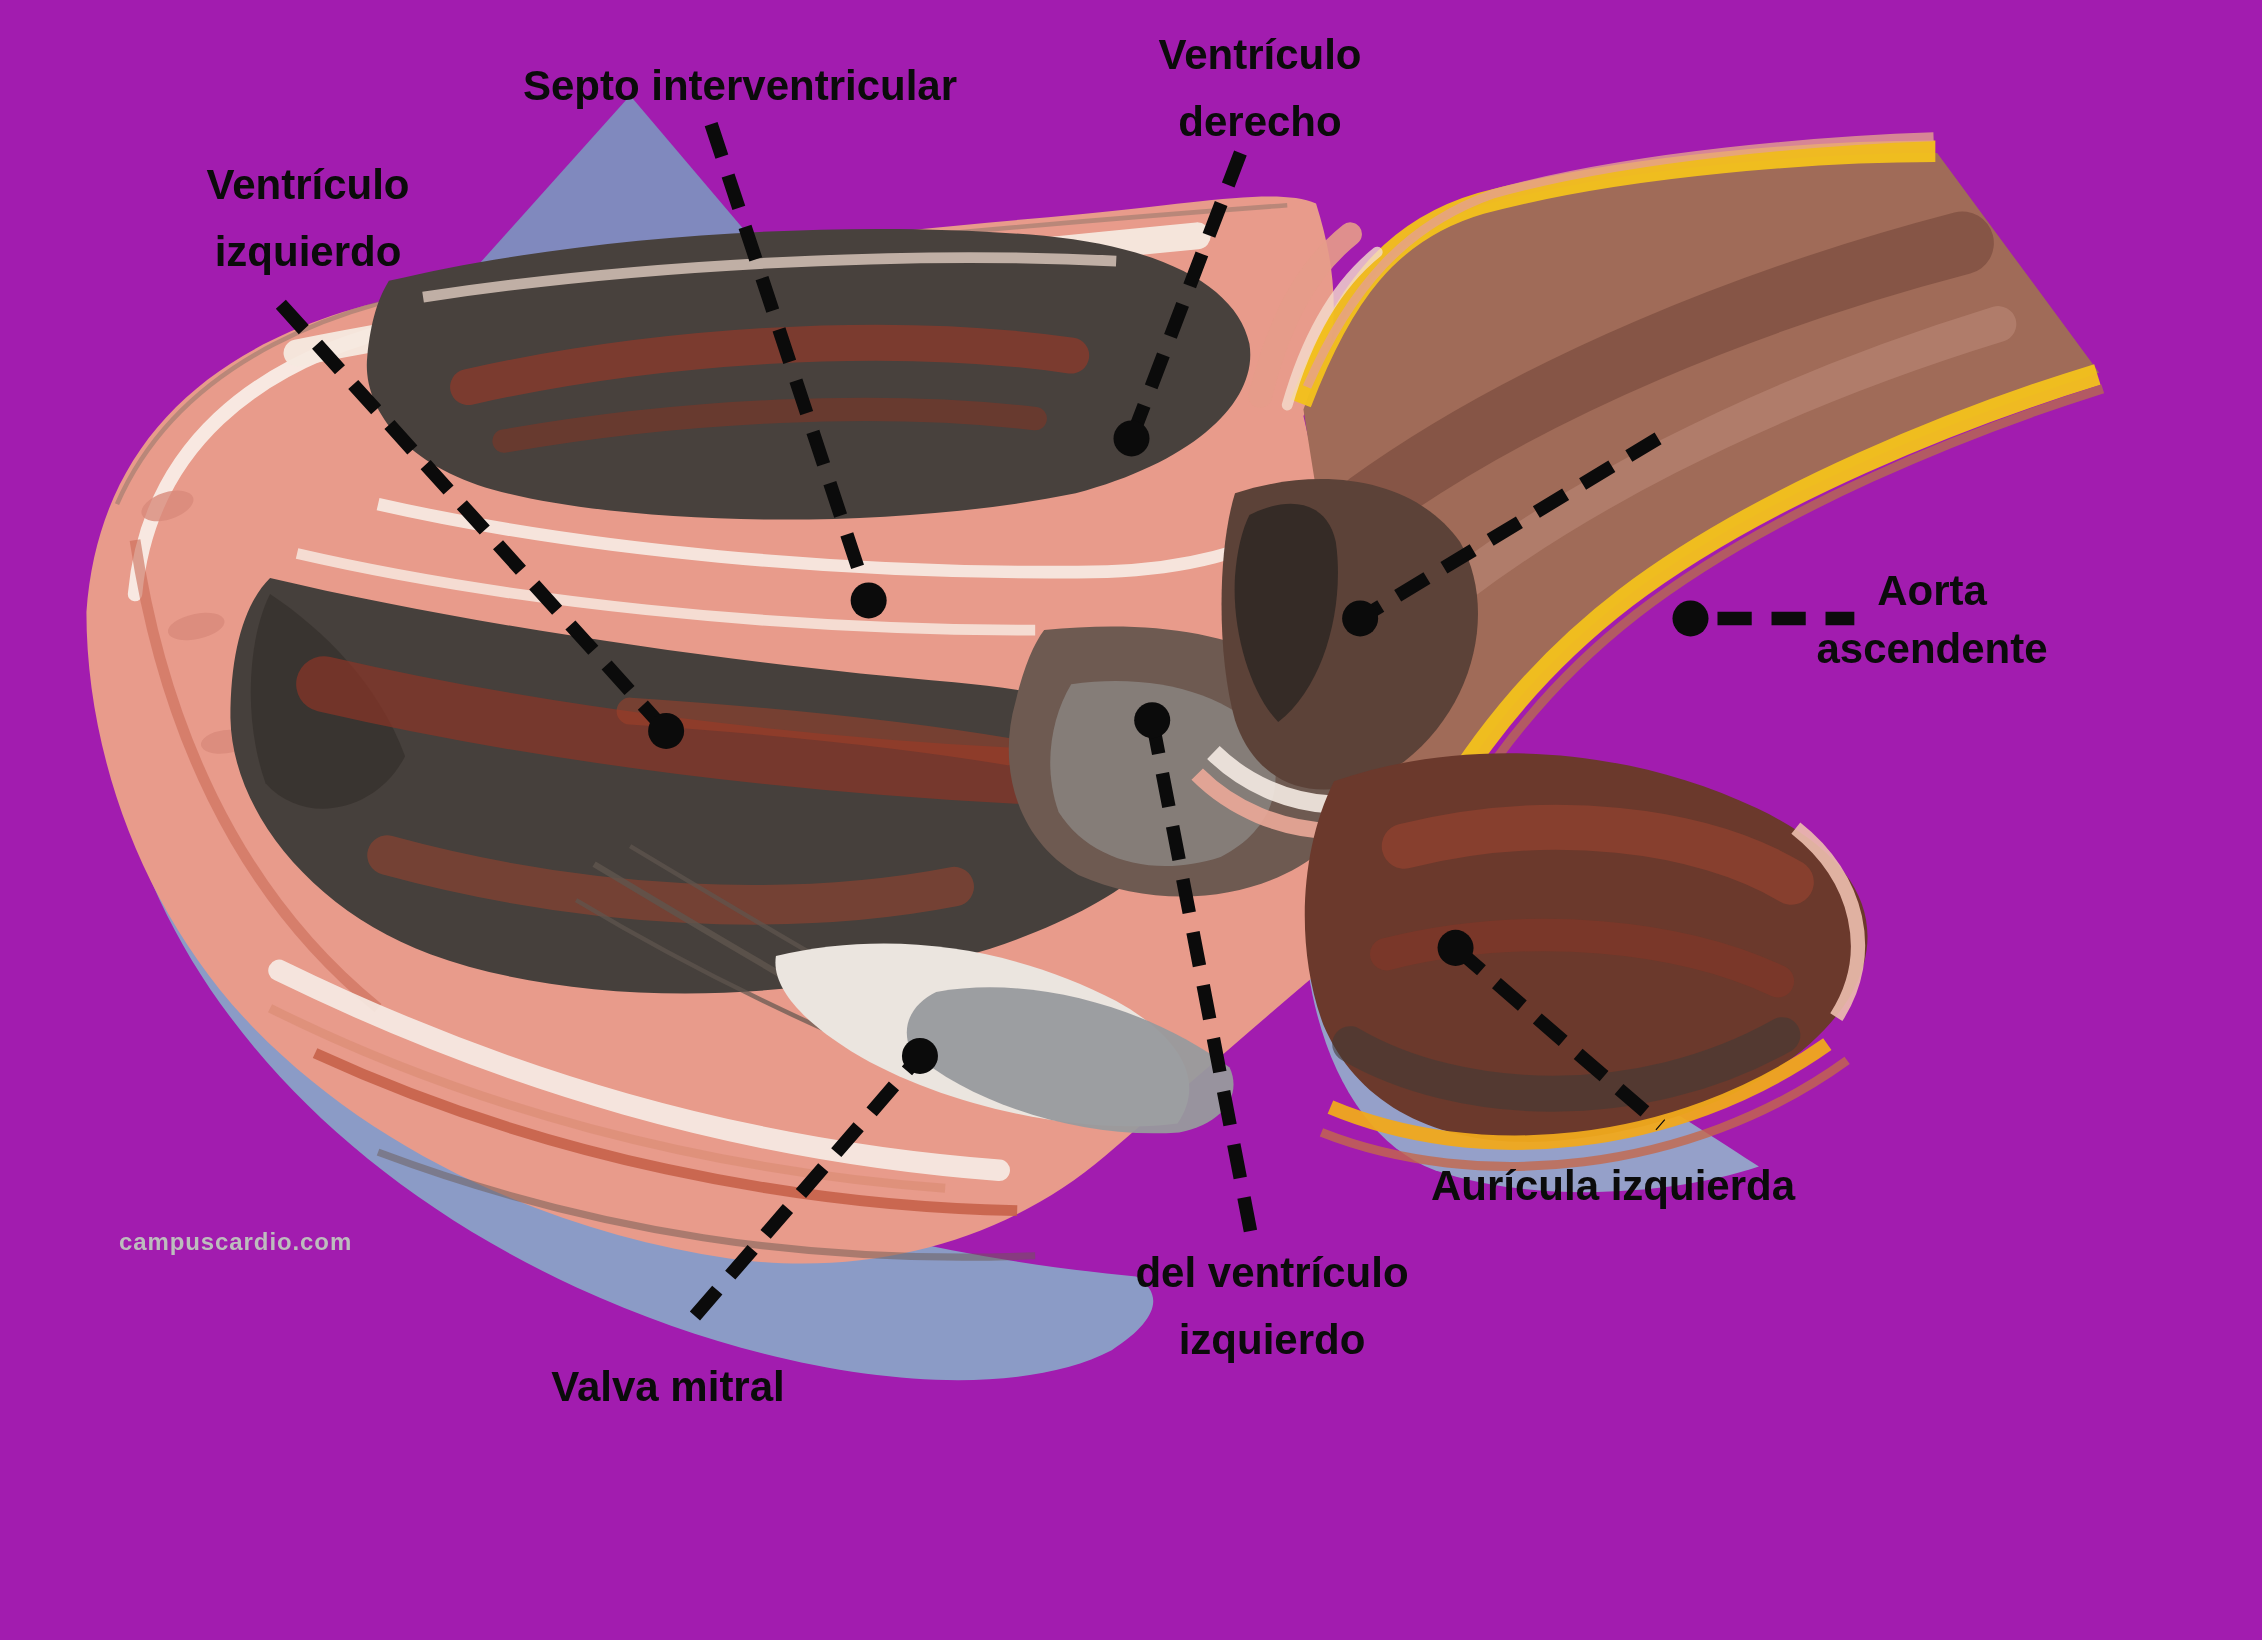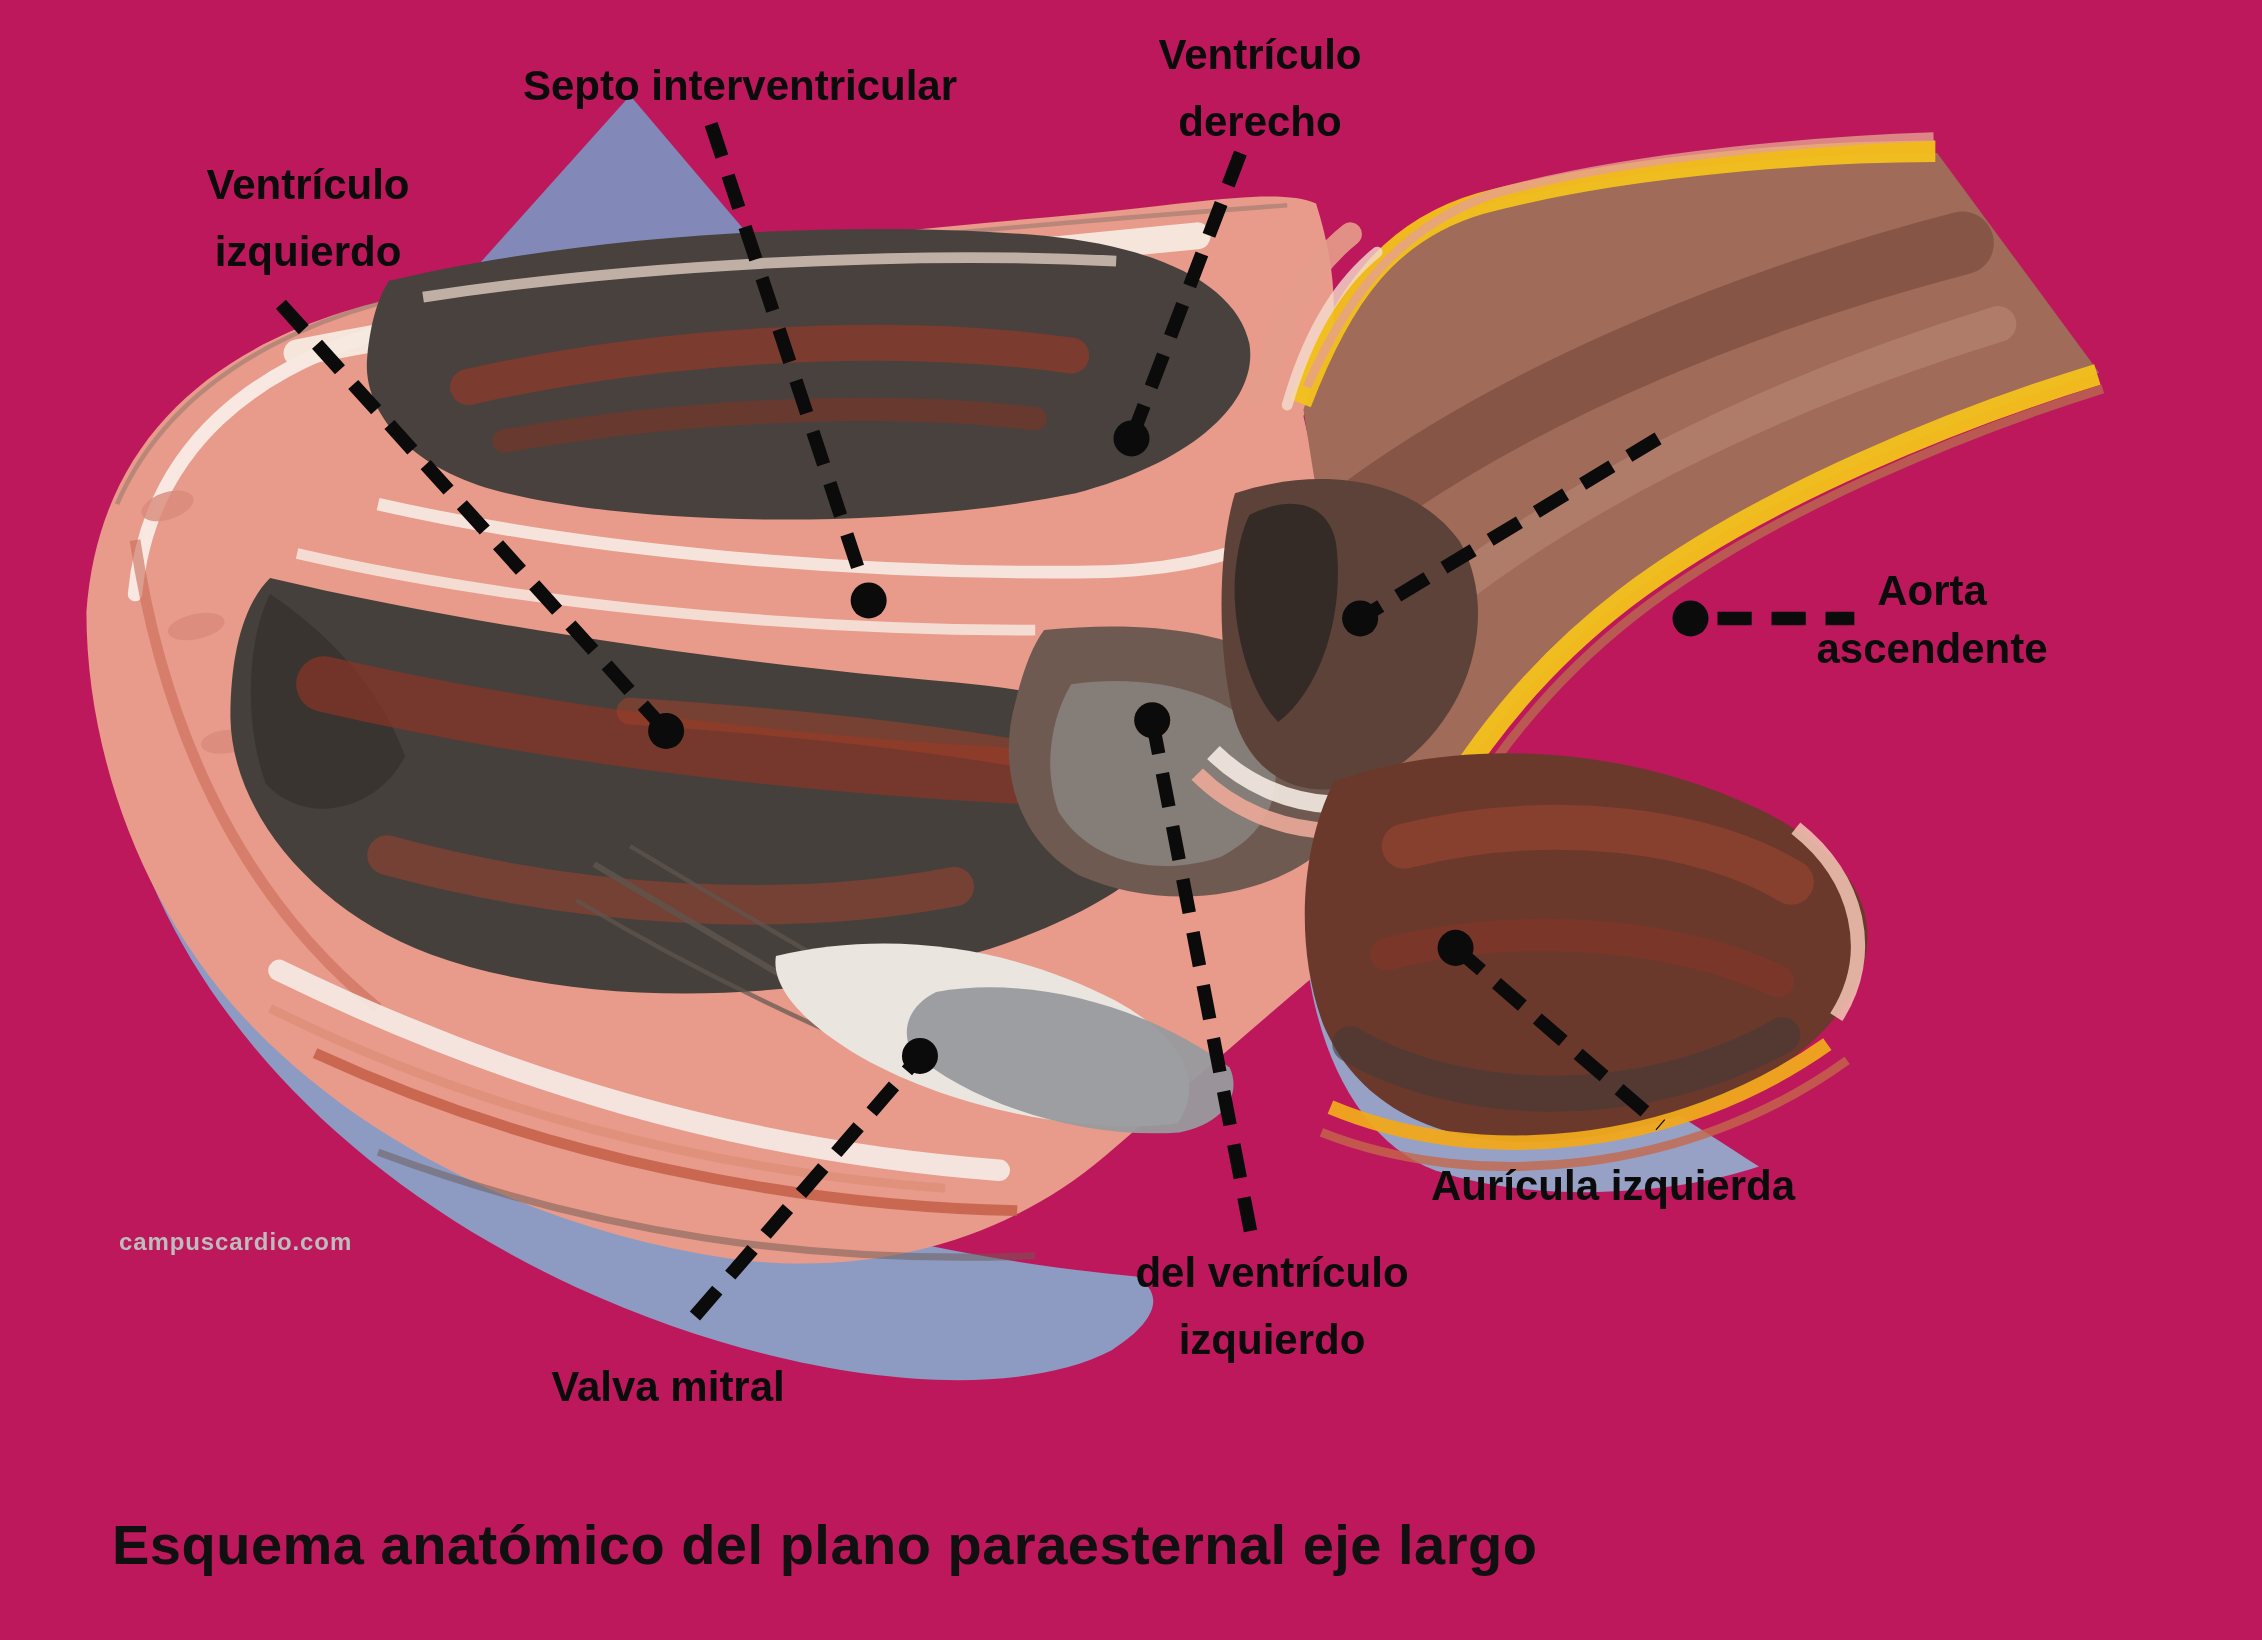--- a/index.html
+++ b/index.html
@@ -1,16 +1,16 @@
 <!DOCTYPE html>
 <html style="font-size:14.4px"><head>
 <meta charset="utf-8">
 <style>
   html,body{margin:0;padding:0;background:#fcfcfc;}
-  .stage{position:relative;width:2263px;height:1641px;background:#be185d;overflow:hidden;
+  .stage{position:relative;width:2263px;height:1641px;background:#a21caf;overflow:hidden;
          font-family:"Liberation Sans",sans-serif;}
   svg.layer{position:absolute;left:0;top:0;}
   .ann{position:absolute;transform:translateX(-50%);text-align:center;font-weight:700;
        font-size:42px;line-height:67px;color:#0b0b0b;white-space:nowrap;}
   .ann span{display:block;}
   #ann-septo{left:740px;top:52px;}
   #ann-vi{left:308px;top:151px;}
   #ann-vd{left:1260px;top:21px;}
   #ann-va{left:1735px;top:309px;}
   #ann-ao{left:1932px;top:562px;line-height:58px;}
@@ -205,16 +205,15 @@
     <span>del ventrículo</span>
     <span>izquierdo</span>
   </div>
 
   <div class="ann" id="ann-vm">
     <span>Valva mitral</span>
   </div>
 
   <div class="watermark">campuscardio.com</div>
 
-  <div class="title">Esquema anatómico del plano paraesternal eje largo</div>
 
 </div>
 
 
 </body></html>

